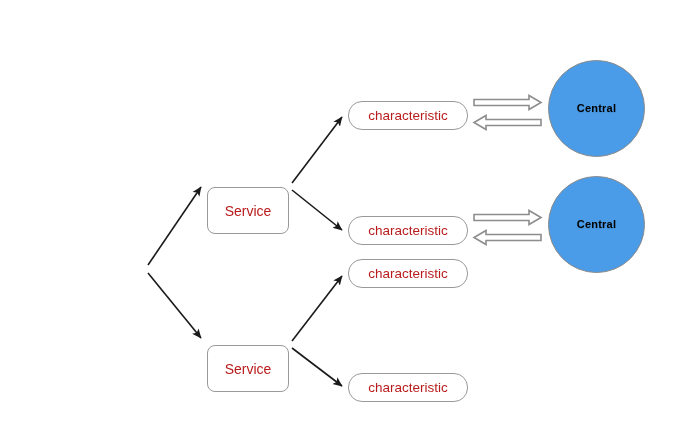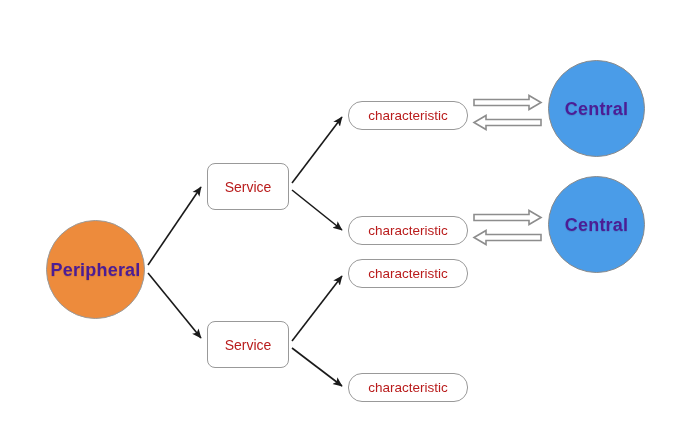--- a/index.html
+++ b/index.html
@@ -28,23 +28,23 @@
   }
 
   
   .circle-node {
     position: absolute;
     border-radius: 50%;
     display: flex;
     align-items: center;
     justify-content: center;
     box-sizing: border-box;
-    color: #4c1d95;
+    color: #000000;
     font-weight: bold;
-    font-size: 18px;
+    font-size: 11px;
     letter-spacing: 0.2px;
     text-shadow: 0 1px 1px rgba(0,0,0,0.10);
   }
   .circle-peripheral {
     background: #ed8b3c;
     border: 1px solid #9a9a9a;
   }
   .circle-central {
     background: #4a9ce8;
     border: 1px solid #8a8a8a;
@@ -59,20 +59,21 @@
     display: flex;
     align-items: center;
     justify-content: center;
     color: #b91c1c;
     font-size: 14px;
     font-weight: normal;
   }
   .box-service {
     border-radius: 8px;
     font-size: 14px;
+    margin-top: 24px;
   }
   .box-characteristic {
     border-radius: 14px;
     font-size: 13.5px;
   }
 
   .node-label {
     line-height: 1;
     white-space: nowrap;
   }
@@ -105,23 +106,20 @@
       <path d="M474,99.5 L529,99.5 L529,95.5 L541,102.5 L529,109.5 L529,105.5 L474,105.5 Z" fill="#ffffff" stroke="#8d8d8d" stroke-width="1.6" stroke-linejoin="miter"></path>
       <path d="M541,119.5 L486,119.5 L486,115.5 L474,122.5 L486,129.5 L486,125.5 L541,125.5 Z" fill="#ffffff" stroke="#8d8d8d" stroke-width="1.6" stroke-linejoin="miter"></path>
     </g>
 
     <g>
       <path d="M474,214.5 L529,214.5 L529,210.5 L541,217.5 L529,224.5 L529,220.5 L474,220.5 Z" fill="#ffffff" stroke="#8d8d8d" stroke-width="1.6" stroke-linejoin="miter"></path>
       <path d="M541,234.5 L486,234.5 L486,230.5 L474,237.5 L486,244.5 L486,240.5 L541,240.5 Z" fill="#ffffff" stroke="#8d8d8d" stroke-width="1.6" stroke-linejoin="miter"></path>
     </g>
   </svg>
 
-  <div class="circle-node circle-peripheral" style="left:46px; top:220px; width:99px; height:99px;">
-    <span class="node-label">Peripheral</span>
-  </div>
 
   <div class="box-node box-service" style="left:207px; top:163px; width:82px; height:47px;">
     <span class="node-label">Service</span>
   </div>
 
   <div class="box-node box-service" style="left:207px; top:321px; width:82px; height:47px;">
     <span class="node-label">Service</span>
   </div>
 
   <div class="box-node box-characteristic" style="left:348px; top:101px; width:120px; height:29px;">

